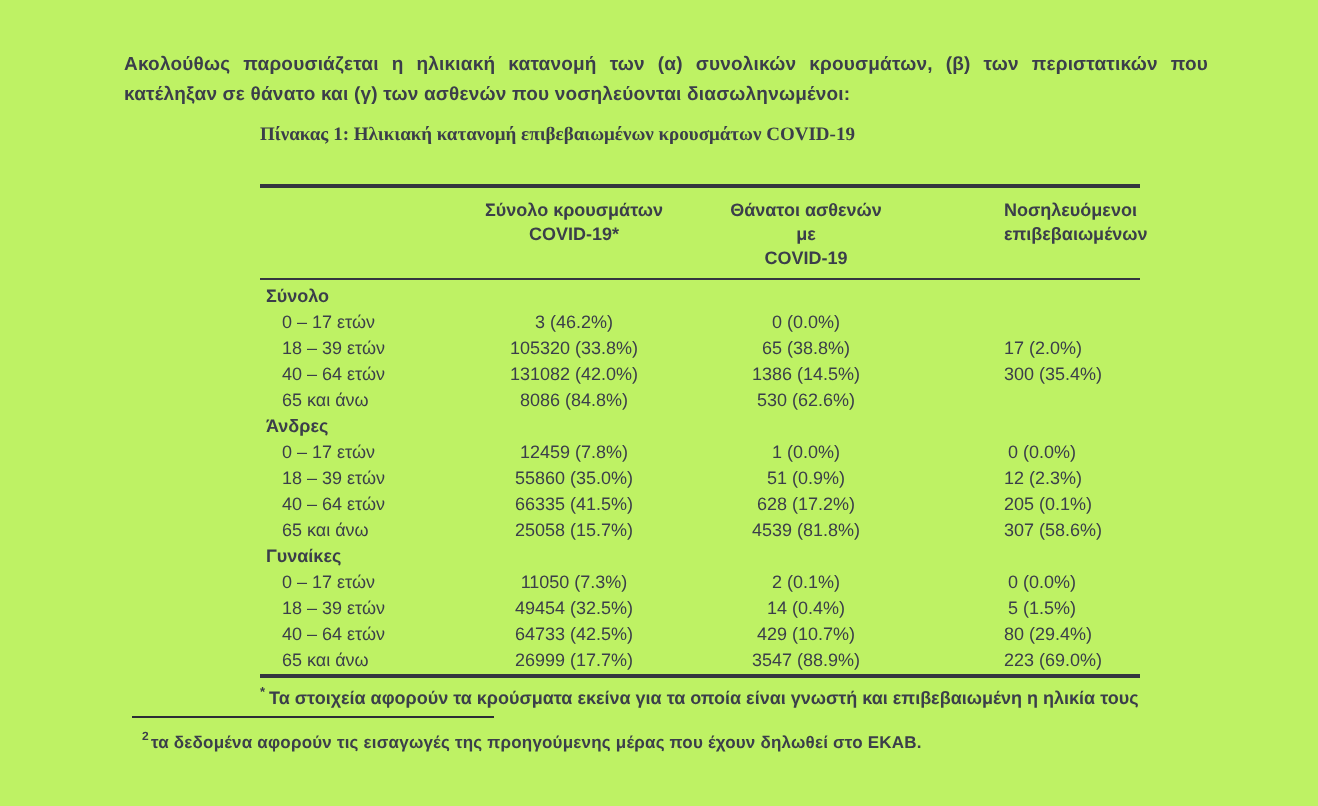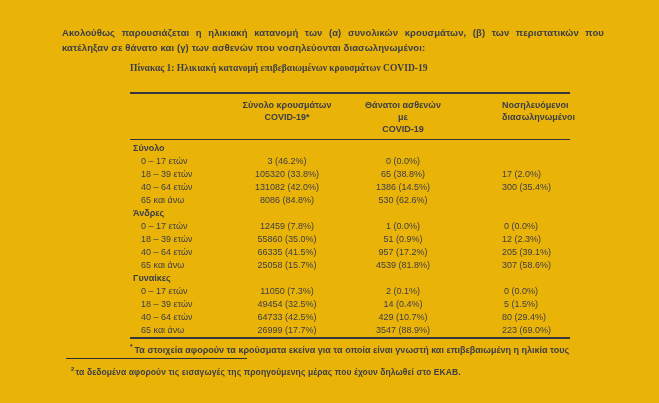--- a/index.html
+++ b/index.html
@@ -1,17 +1,17 @@
 <!DOCTYPE html>
 <html><head>
 <meta charset="utf-8">
 <style>
   html,body { margin:0; padding:0; background:#ffffff; }
   .page {
-    position:relative; width:659px; height:403px; background:#eab308; overflow:hidden;
+    position:relative; width:659px; height:403px; background:#bef264; overflow:hidden;
     font-family:"Liberation Sans","DejaVu Sans",sans-serif;
     color:#3b3e4a;
   }
   .intro {
     position:absolute; left:62px; top:26px; width:542px; margin:0;
     font-size:9.5px; line-height:14.5px; text-align:justify; font-weight:600;
     letter-spacing:0.1px;
   }
   .table-title {
     position:absolute; left:130px; top:63px; width:440px;
@@ -69,21 +69,21 @@
       <div class="cell">
         <span>Σύνολο κρουσμάτων</span><br>
         <span>COVID-19*</span>
       </div>
       <div class="cell">
         <span>Θάνατοι ασθενών με</span><br>
         <span>COVID-19</span>
       </div>
       <div class="cell">
         <span>Νοσηλευόμενοι</span><br>
-        <span>διασωληνωμένοι</span>
+        <span>επιβεβαιωμένων</span>
       </div>
     </div>
     <div class="tbody" id="table-body">
         <div class="trow section-row">
           <div class="cell sec-label">Σύνολο</div>
           <div class="cell"></div>
           <div class="cell"></div>
           <div class="cell"></div>
         </div>
         <div class="trow data-row">
@@ -122,22 +122,22 @@
         </div>
         <div class="trow data-row">
           <div class="cell age-label">18 – 39 ετών</div>
           <div class="cell val">55860 (35.0%)</div>
           <div class="cell val">51 (0.9%)</div>
           <div class="cell val">12 (2.3%)</div>
         </div>
         <div class="trow data-row">
           <div class="cell age-label">40 – 64 ετών</div>
           <div class="cell val">66335 (41.5%)</div>
-          <div class="cell val">957 (17.2%)</div>
-          <div class="cell val">205 (39.1%)</div>
+          <div class="cell val">628 (17.2%)</div>
+          <div class="cell val">205 (0.1%)</div>
         </div>
         <div class="trow data-row">
           <div class="cell age-label">65 και άνω</div>
           <div class="cell val">25058 (15.7%)</div>
           <div class="cell val">4539 (81.8%)</div>
           <div class="cell val">307 (58.6%)</div>
         </div>
         <div class="trow section-row">
           <div class="cell sec-label">Γυναίκες</div>
           <div class="cell"></div>

